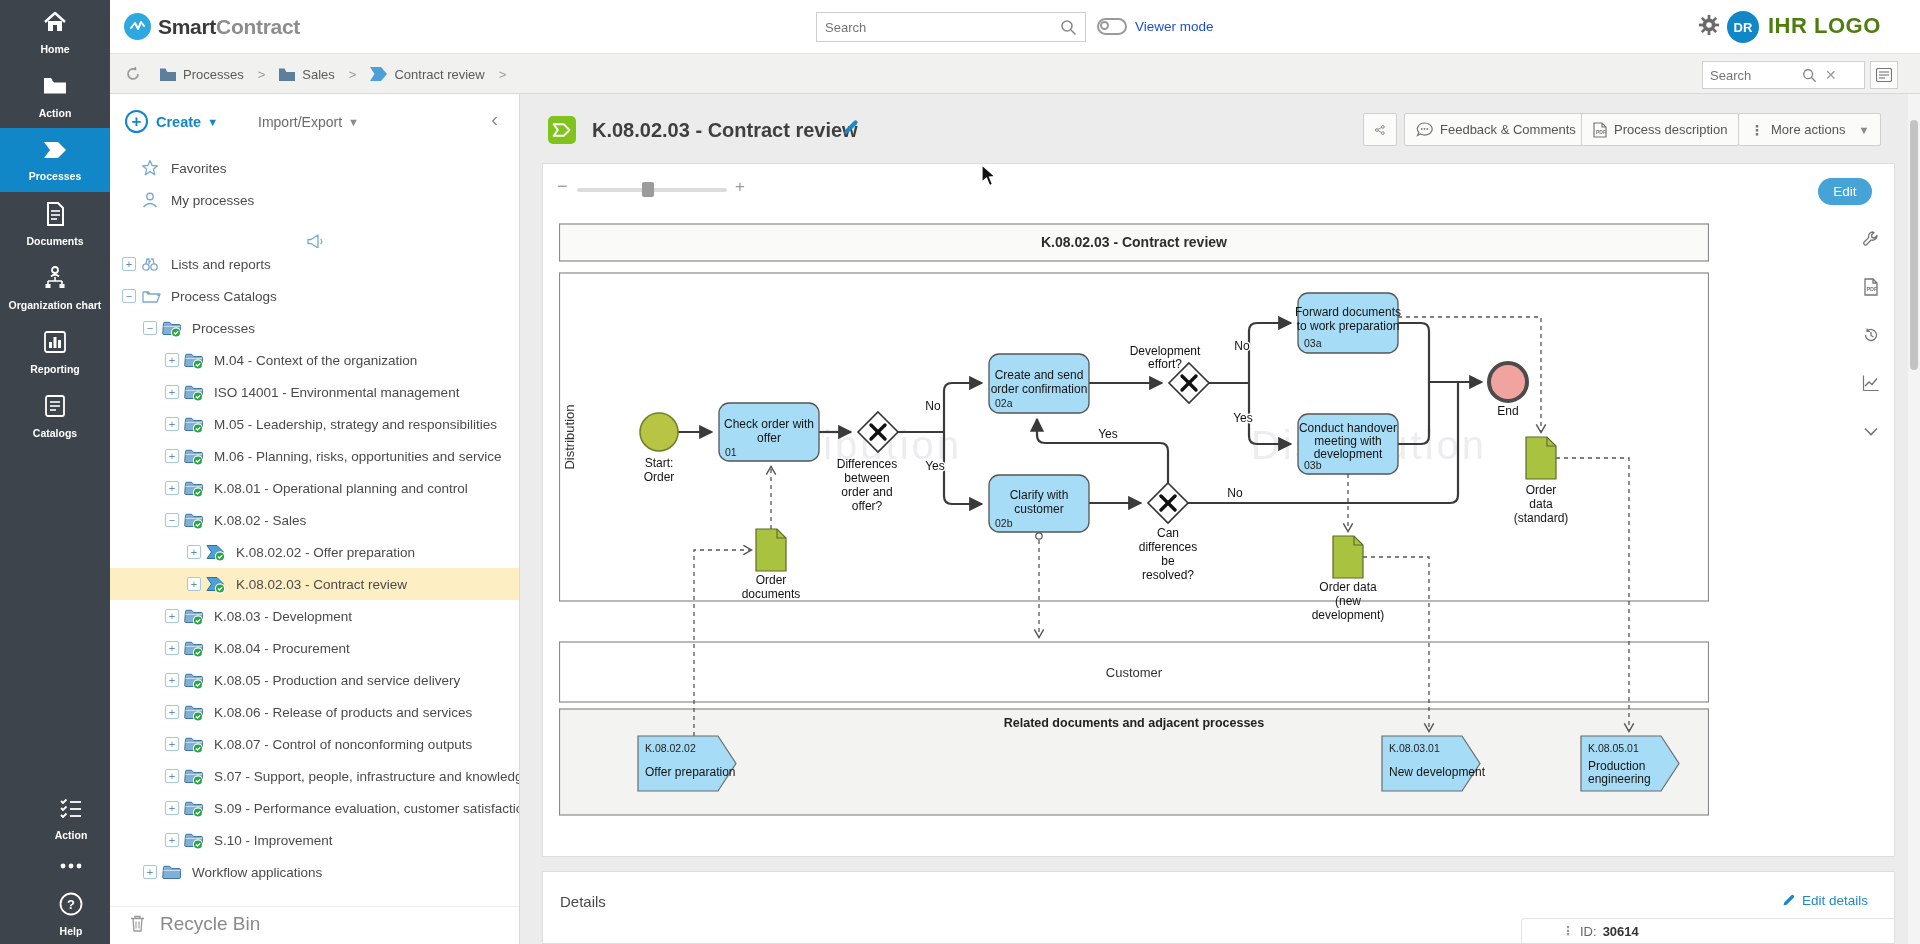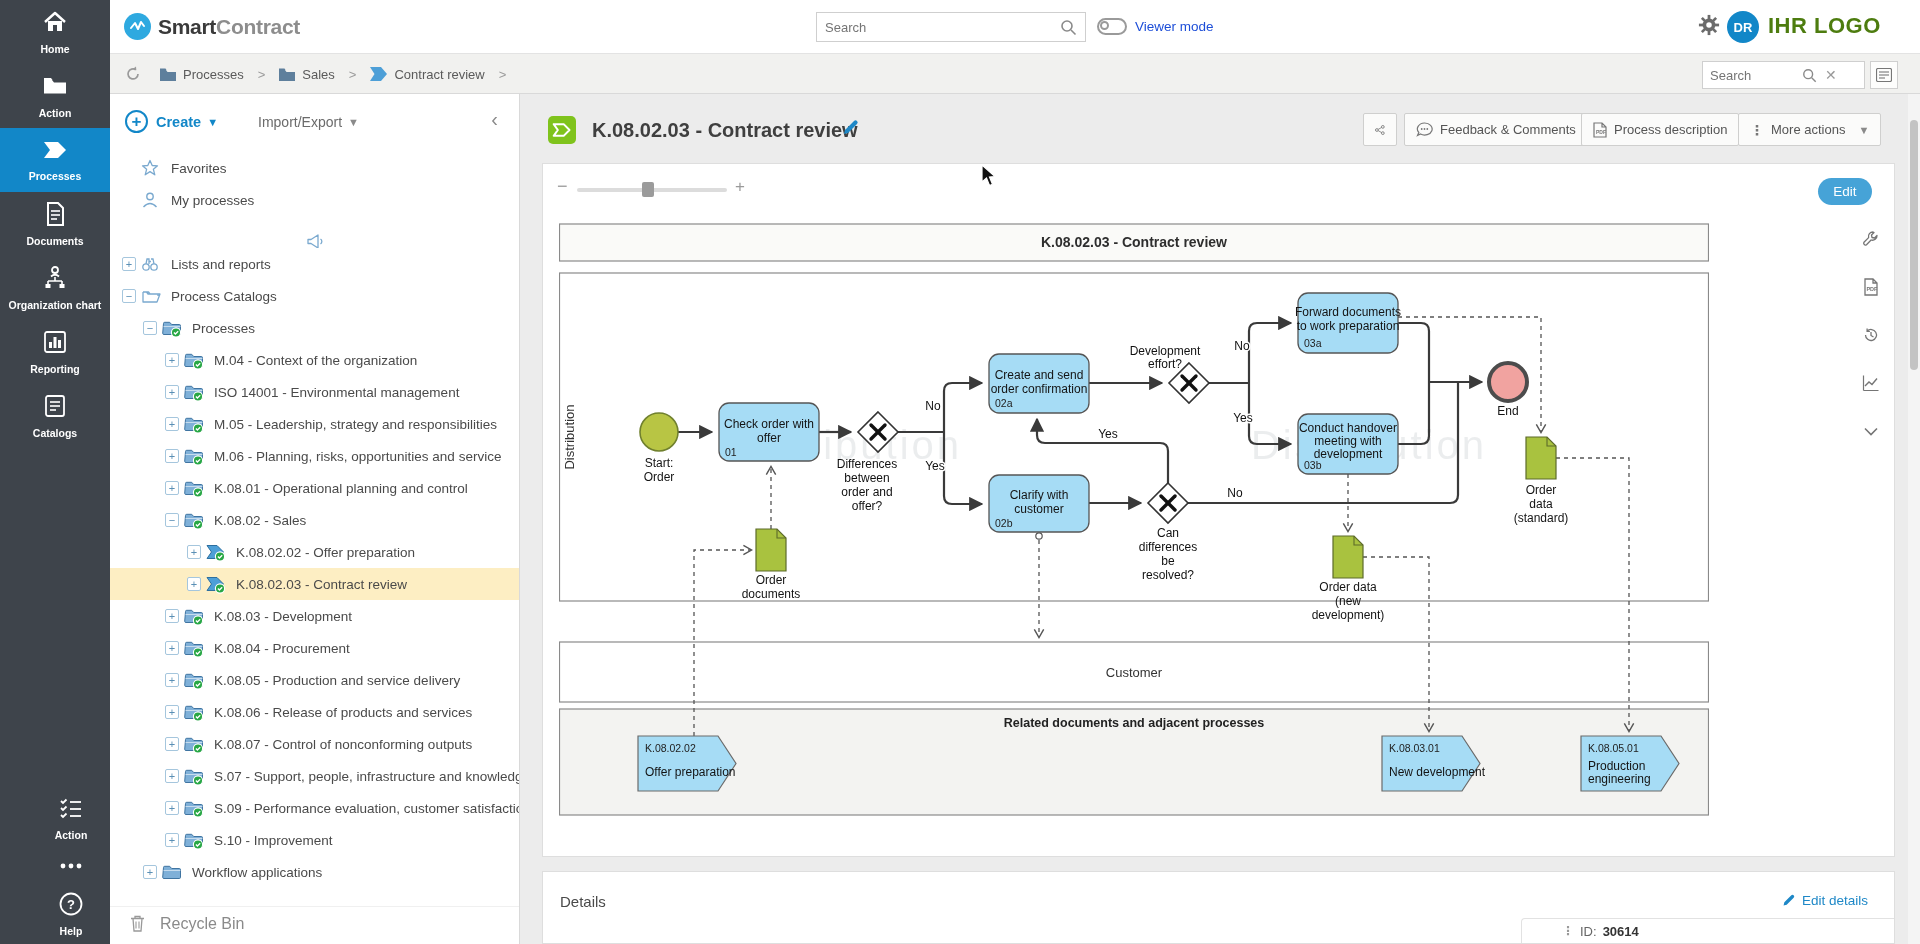--- a/index.html
+++ b/index.html
@@ -70,21 +70,21 @@
   .tree { position:absolute; left:0; top:58px; width:410px; }
   .trow { height:32px; display:flex; align-items:center; white-space:nowrap; overflow:hidden;
           font-size:13.5px; color:#4a4a4a; cursor:pointer; }
   .trow.sel { background:#fdeec3; }
   .exp { width:14px; height:14px; border:1px solid #a5c6dd; border-radius:2px; color:#5a8fb5;
          font-size:11px; line-height:12px; text-align:center; margin-right:5px; flex:0 0 14px;
          background:#fff; }
   .exp.none { border:none; background:transparent; }
   .ticon { width:22px; height:18px; margin-right:8px; flex:0 0 22px; display:flex; align-items:center; }
   .recycle { position:absolute; left:0; top:812px; width:410px; height:34px; display:flex; align-items:center;
-             padding-left:18px; color:#8a8a8a; font-size:16px; cursor:pointer; border-top:1px solid #f0f0f0; }
+             padding-left:18px; color:#8a8a8a; font-size:19px; cursor:pointer; border-top:1px solid #f0f0f0; }
   .recycle .ticon { margin-left:2px; }
 
   
   .main-bg { position:absolute; left:520px; top:94px; width:1400px; height:850px; background:#ececec; }
   .doc-head-icon { position:absolute; left:548px; top:116px; width:28px; height:28px; background:#7fc31c;
                    border-radius:5px; display:flex; align-items:center; justify-content:center; }
   .page-title { position:absolute; left:592px; top:119px; font-size:20px; font-weight:bold; color:#3f3f3f; }
   .title-pencil { position:absolute; left:842px; top:118px; cursor:pointer; }
   .hbtn { position:absolute; top:113px; height:33px; background:#fbfbfa; border:1px solid #cfcfce;
           color:#555; font-size:13px; display:flex; align-items:center; gap:7px; padding:0 11px;

